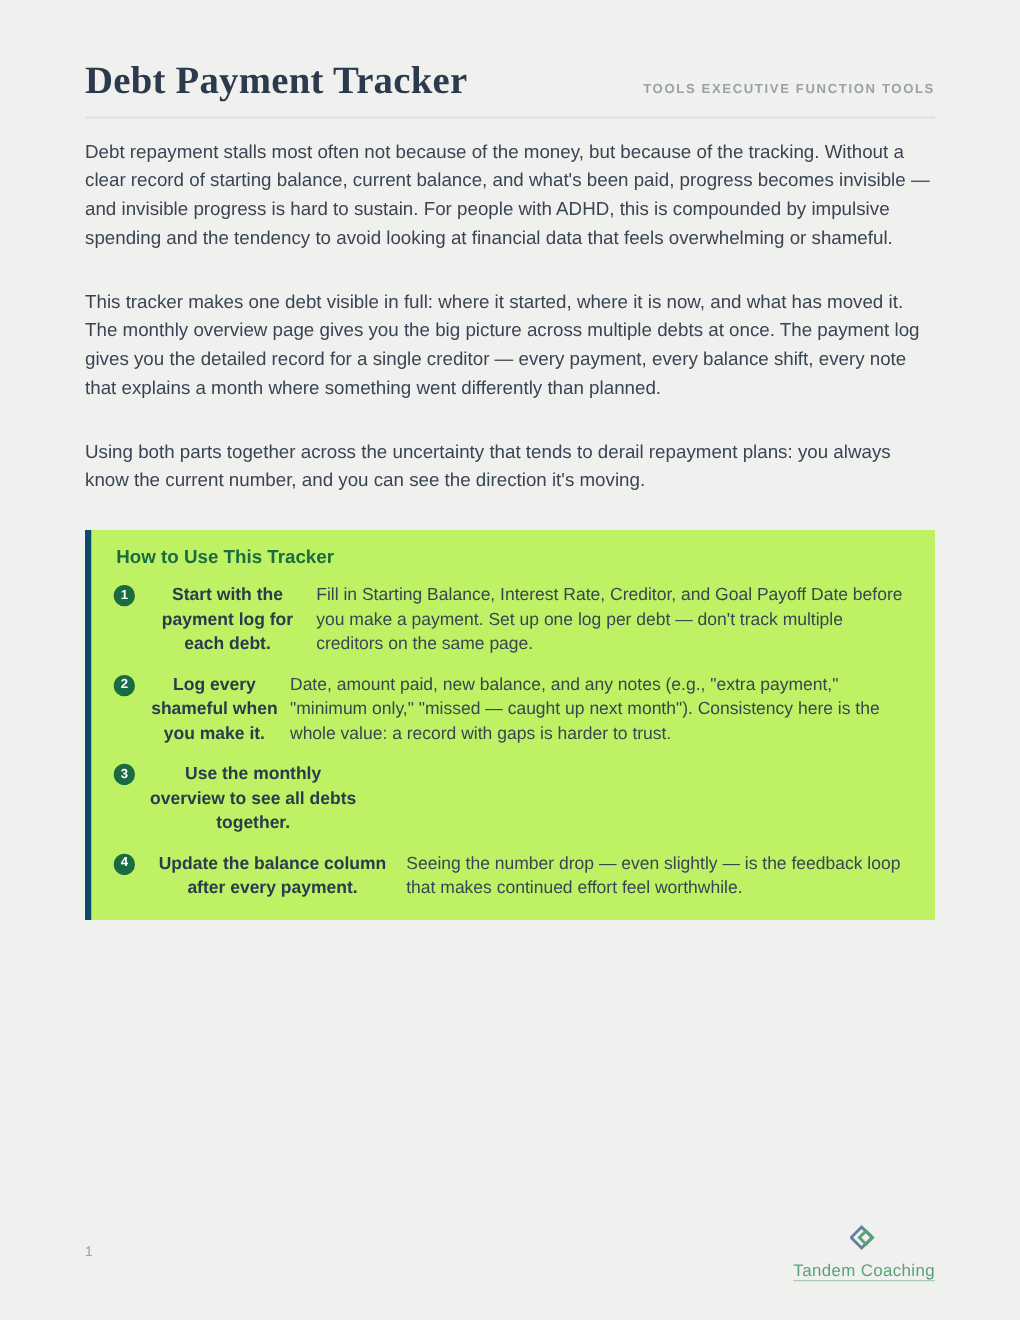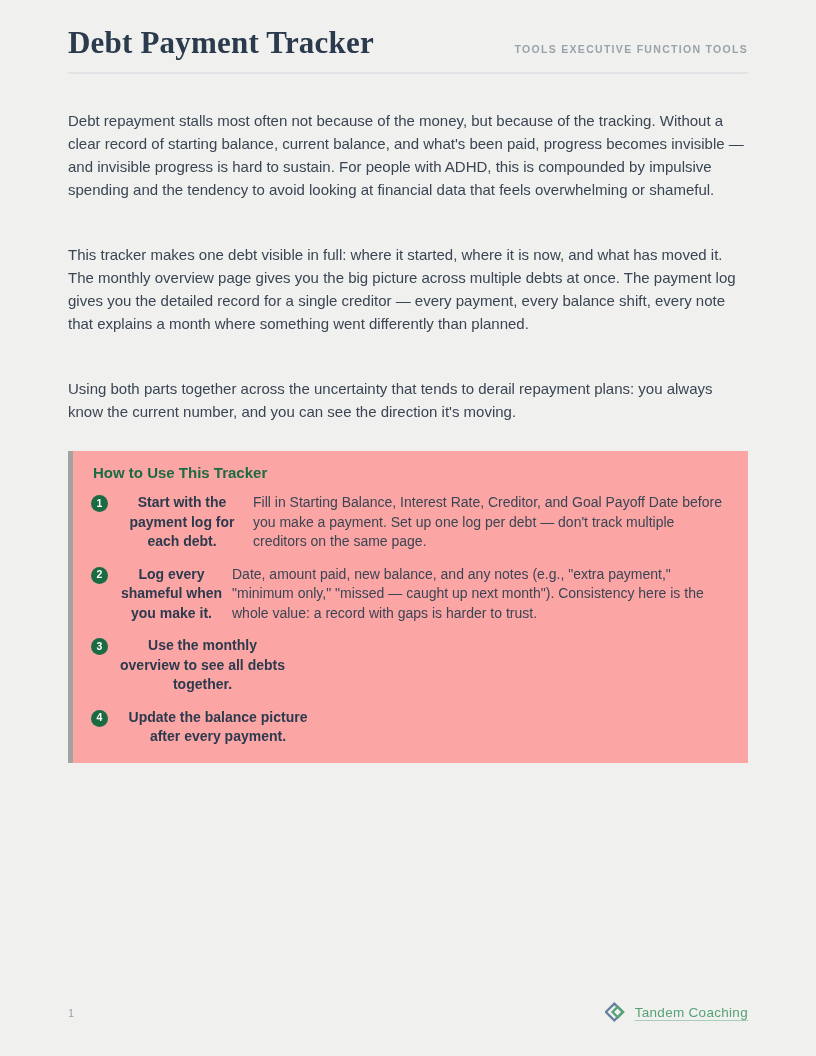--- a/index.html
+++ b/index.html
@@ -13,21 +13,21 @@
   }
   .content {
     position: absolute;
     left: 68px; top: 0;
     width: 680px;
   }
   .doc-header {
     display: flex;
     align-items: baseline;
     justify-content: space-between;
-    padding-top: 25px;
+    padding-top: 46px;
   }
   .doc-title {
     font-family: "Liberation Serif", "DejaVu Serif", serif;
     font-size: 31px;
     font-weight: 700;
     color: #2b3a4d;
     letter-spacing: 0.2px;
   }
   .doc-tagline {
     font-size: 10.5px;
@@ -36,28 +36,28 @@
     letter-spacing: 1.3px;
   }
   .header-divider {
     border: none;
     border-top: 2px solid #e3e3e5;
     margin-top: 11px;
   }
   .intro p {
     font-size: 15px;
     line-height: 23px;
-    margin-top: 42px;
+    margin-top: 28px;
     color: #3a4554;
   }
-  .intro p:first-child { margin-top: 35px; }
+  .intro p:first-child { margin-top: 15px; }
   .howto-box {
     margin-top: 28px;
-    background: #fca5a5;
-    border-left: 5px solid #a3a3a3;
+    background: #bef264;
+    border-left: 5px solid #0c4a6e;
     padding: 13px 25px 14px 18px;
   }
   .howto-heading {
     font-size: 15px;
     font-weight: 700;
     color: #1a6b42;
     padding-left: 2px;
   }
   .steps { margin-top: 12px; }
   .step {
@@ -104,20 +104,21 @@
   }
   .page-number {
     font-size: 11px;
     color: #9aa2ab;
   }
   .brand {
     display: flex;
     align-items: center;
     gap: 7px;
     text-decoration: none;
+    flex-direction: column;
   }
   .brand-name {
     font-size: 13.5px;
     color: #55a377;
     text-decoration: underline;
     text-decoration-color: #a8cdb8;
     text-underline-offset: 3px;
     letter-spacing: 0.3px;
   }
 </style>
@@ -154,21 +155,22 @@
         <span class="step-desc">Date, amount paid, new balance, and any notes (e.g., "extra payment," "minimum only," "missed — caught up next month"). Consistency here is the whole value: a record with gaps is harder to trust.</span>
       </div>
 
       <div class="step">
         <span class="step-badge">3</span>
         <span class="step-term">Use the monthly overview to see all debts together.</span>
       </div>
 
       <div class="step">
         <span class="step-badge">4</span>
-        <span class="step-term">Update the balance picture after every payment.</span>
+        <span class="step-term">Update the balance column after every payment.</span>
+        <span class="step-desc">Seeing the number drop — even slightly — is the feedback loop that makes continued effort feel worthwhile.</span>
       </div>
 
     </div>
   </section>
 
 </div>
 
 <footer class="doc-footer">
   <span class="page-number">1</span>
   <a class="brand" href="#">

